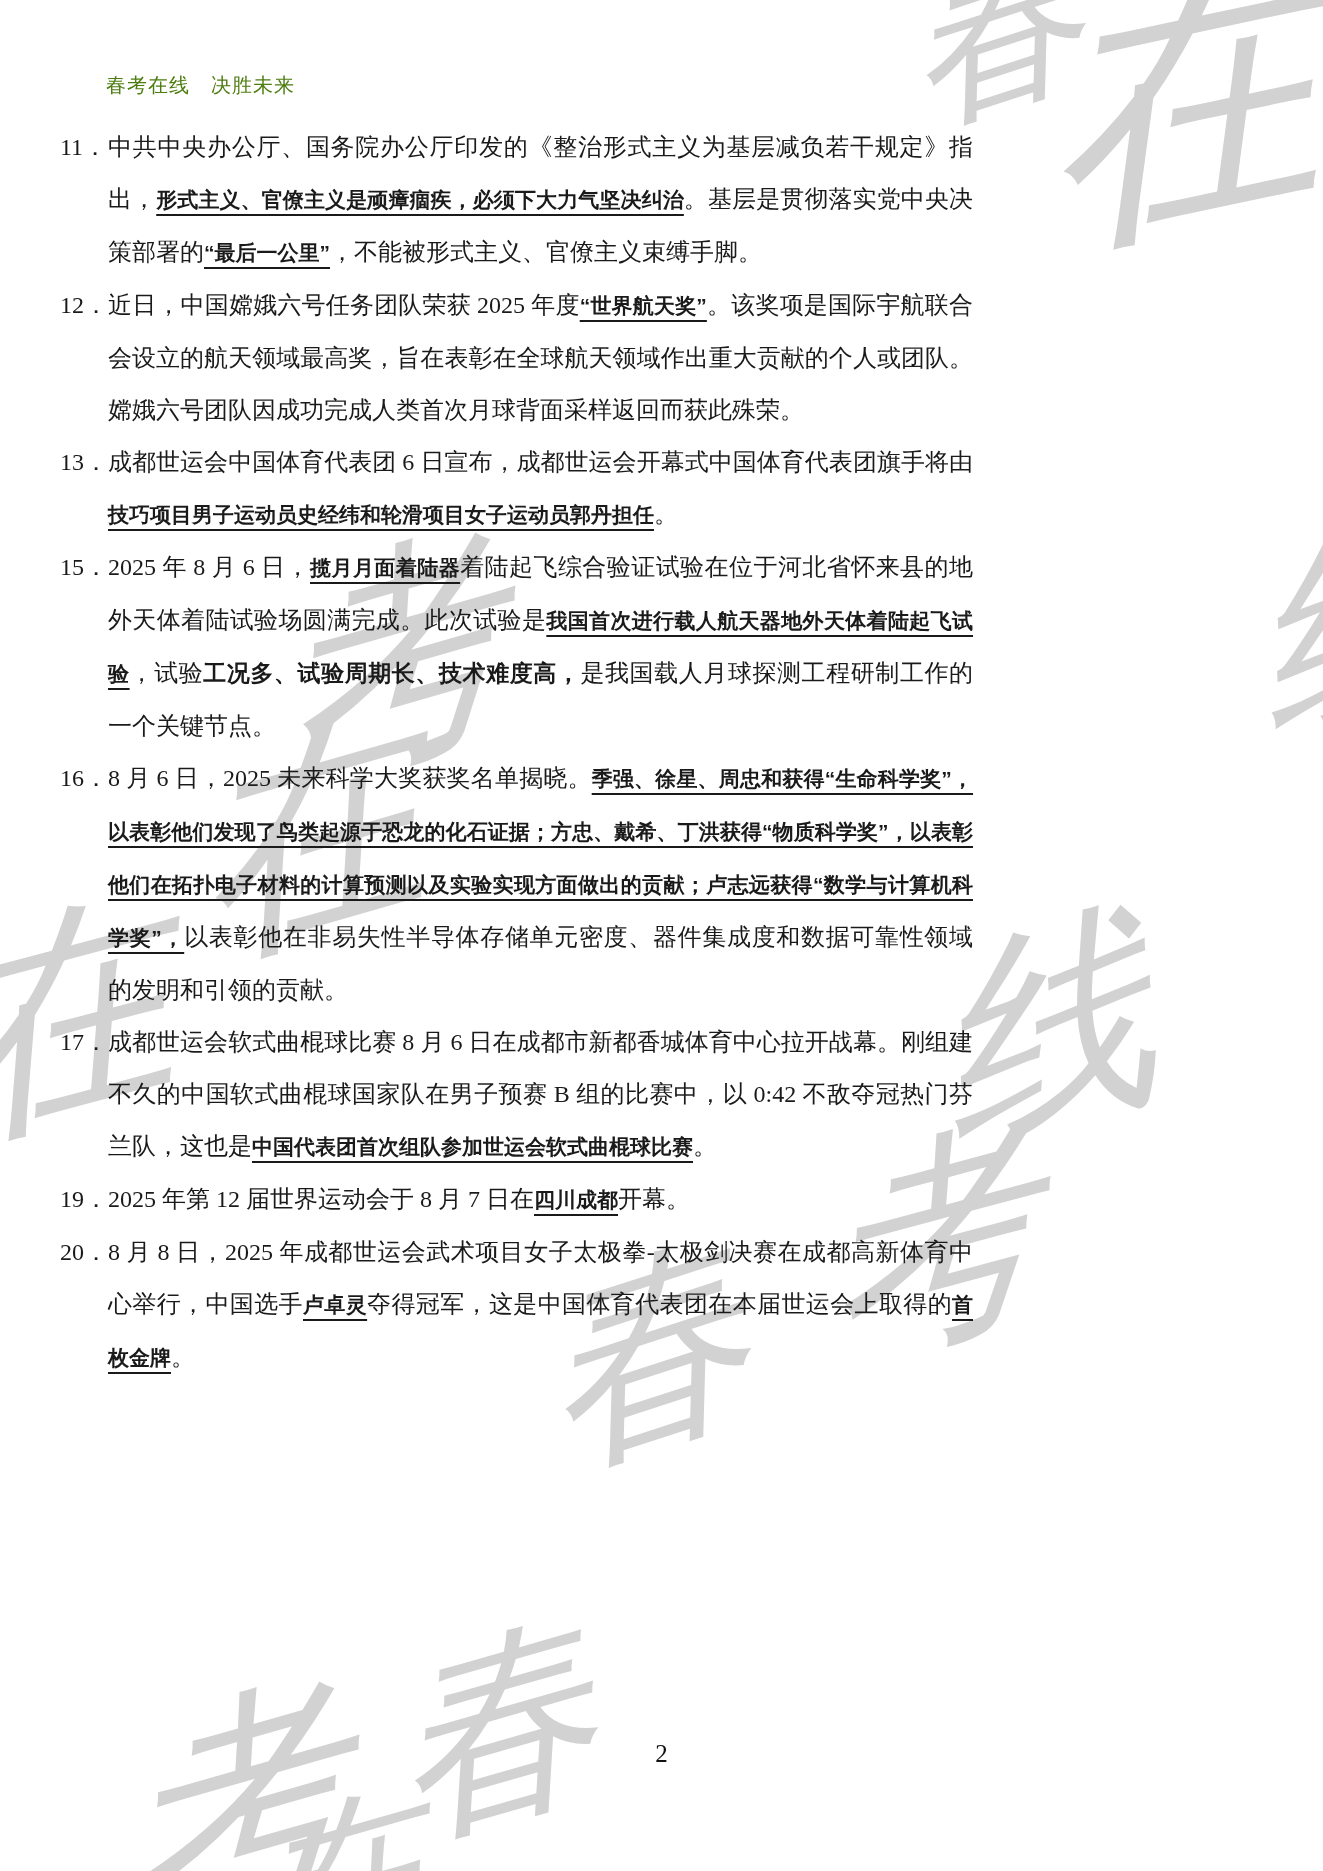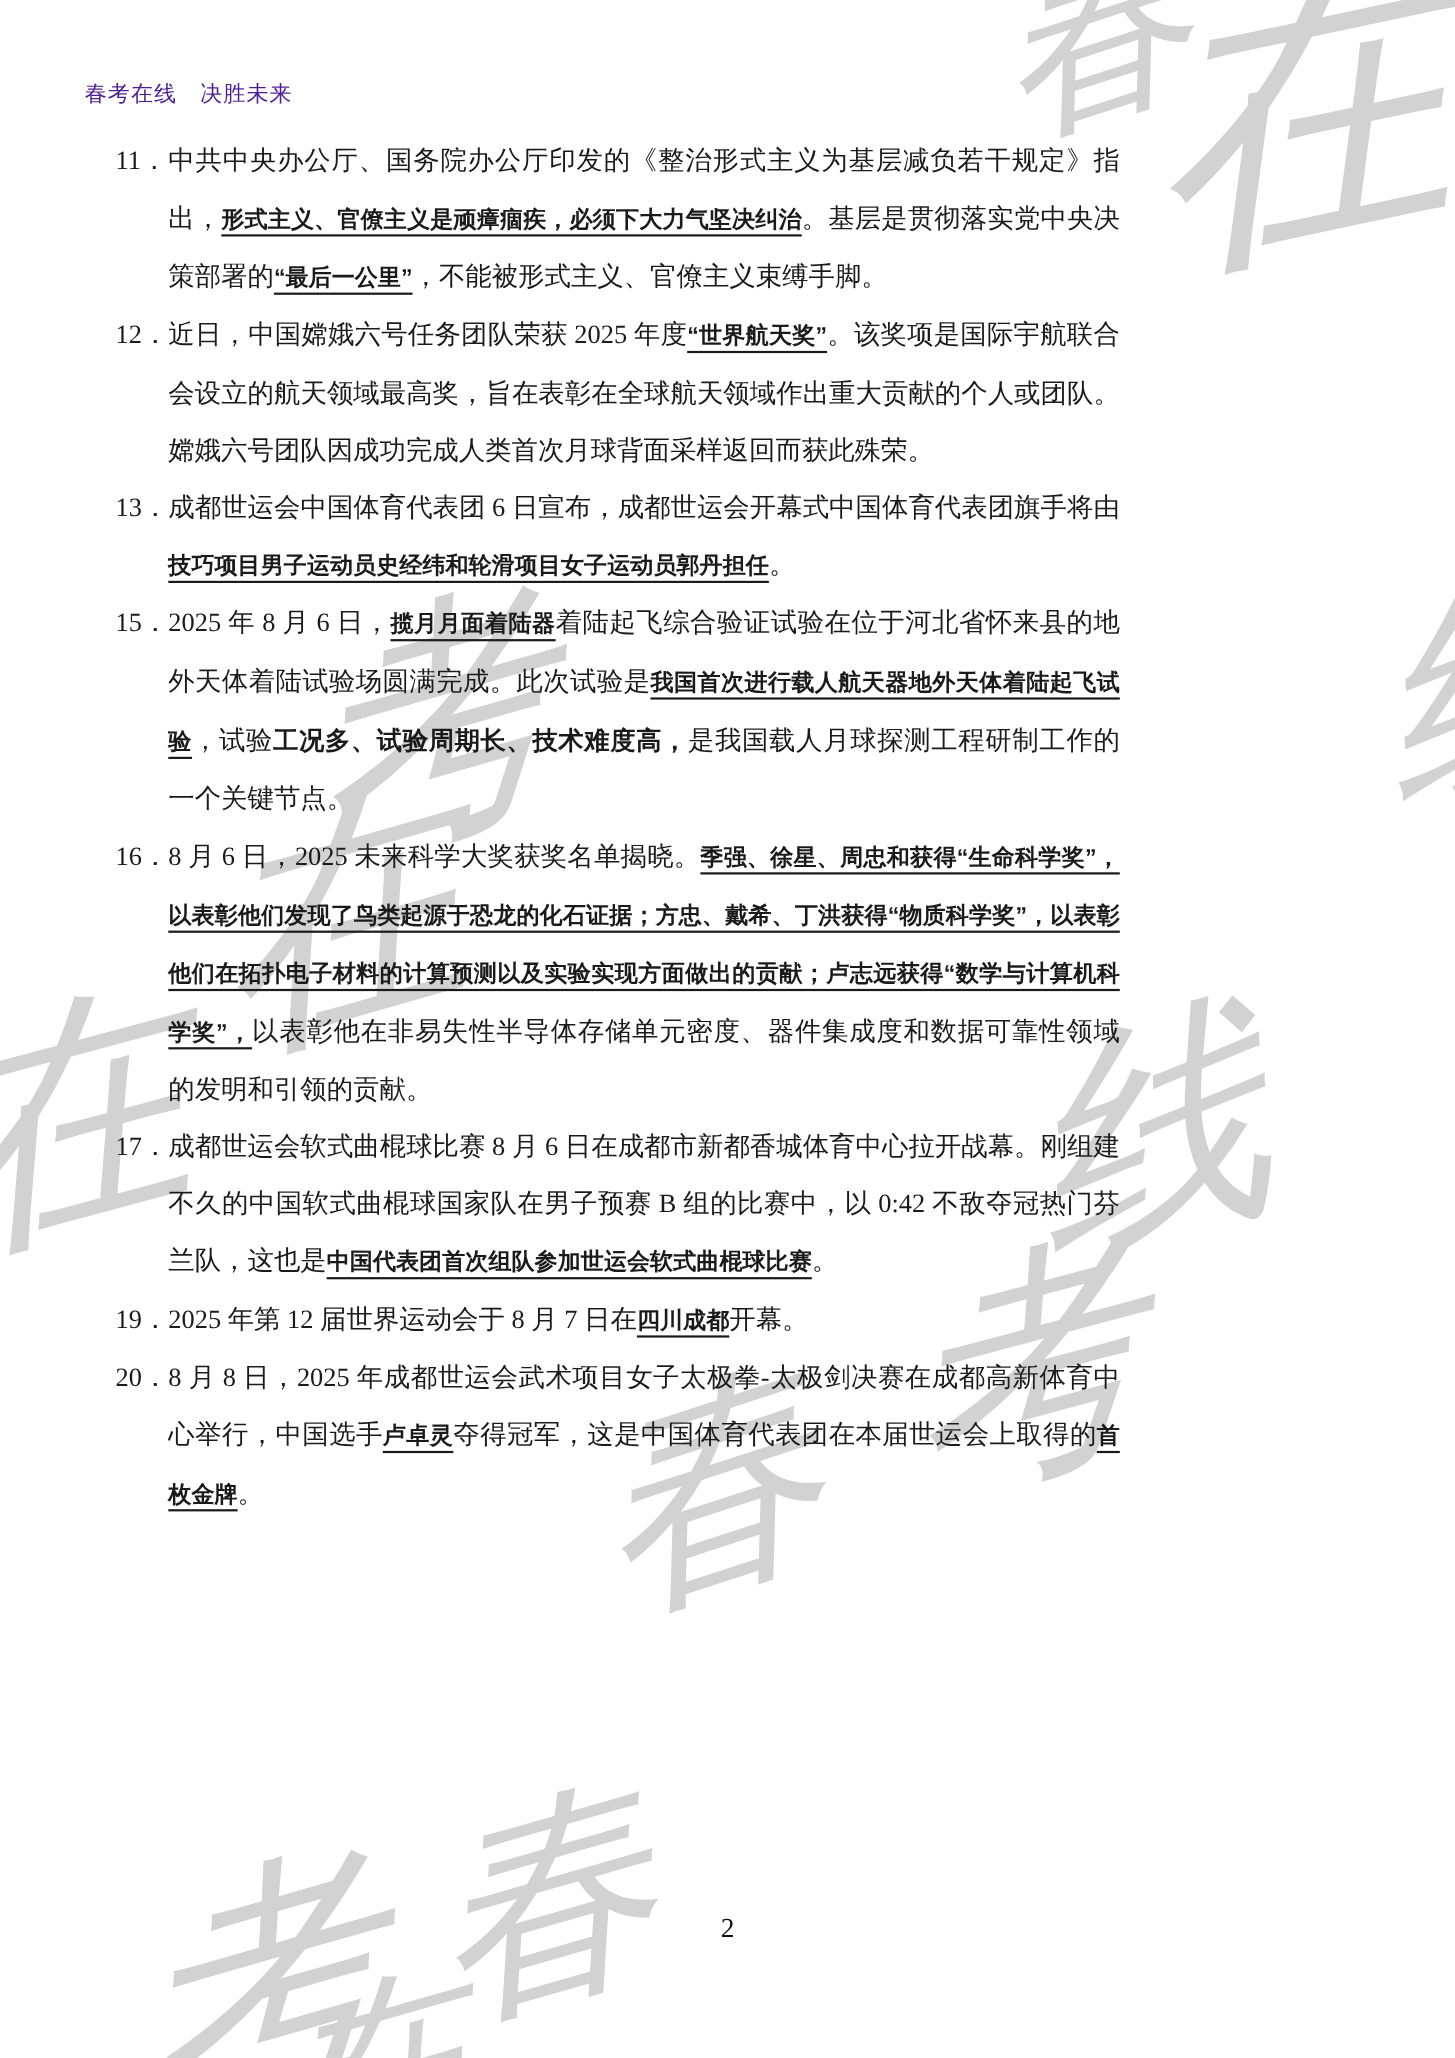--- a/index.html
+++ b/index.html
@@ -24,28 +24,28 @@
   .wm{
     position:absolute;
     font-family:"Liberation Serif","DejaVu Serif",serif;
     font-style:italic;
     line-height:1;
     user-select:none;
     white-space:nowrap;
   }
   .header{
     position:relative;z-index:2;
-    padding:72px 0 0 77px;
+    padding:72px 0 0 106px;
     font-size:20px;
-    color:#4c1d95;
+    color:#4d7c0f;
     letter-spacing:1px;
   }
   .news{
     position:relative;z-index:2;
-    margin:22px 0 0 105px;
+    margin:22px 0 0 60px;
     width:913px;
   }
   .item{
     display:flex;
     align-items:flex-start;
     font-size:24px;
     line-height:52px;
   }
   .num{
     flex:0 0 48px;

